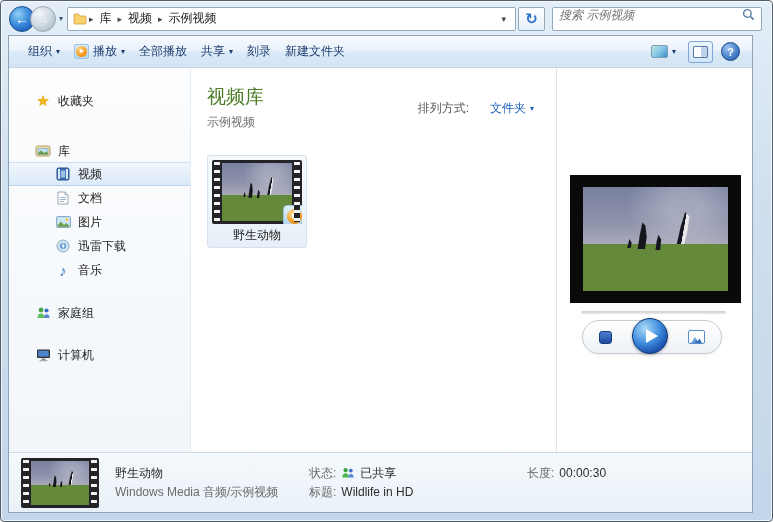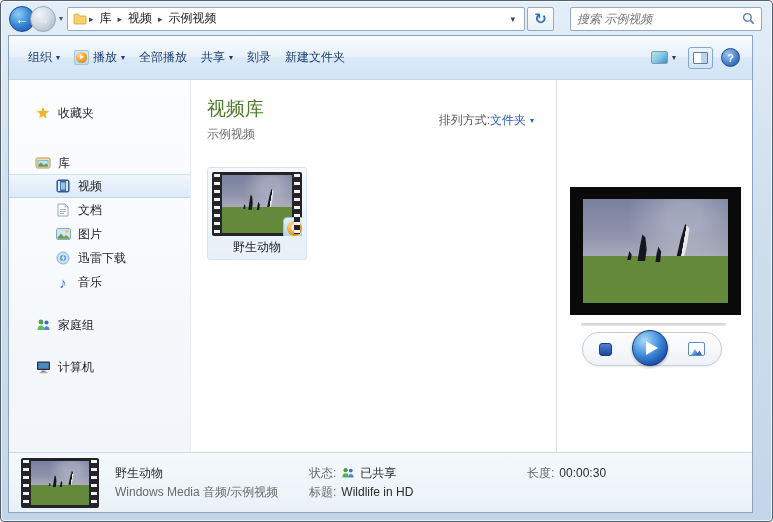--- a/index.html
+++ b/index.html
@@ -22,31 +22,31 @@
   .nav-dd { font-size:8px; color:#3b5a7c; padding:0 4px 0 3px; }
   .address-box { flex:1; height:24px; background:#fff; border:1px solid #97a9bd; border-radius:2px;
     display:flex; align-items:center; padding:0 4px; font-size:12px; color:#222; overflow:hidden; }
   .crumb { padding:2px 5px; white-space:nowrap; border-radius:2px; }
   .crumb-sep { font-size:9px; color:#444; padding:0 1px; }
   .addr-spacer { flex:1; }
   .addr-dd { font-size:9px; color:#444; padding:0 5px; }
   .refresh-btn { width:27px; height:24px; margin-left:2px; border:1px solid #97a9bd; border-radius:2px;
     background:linear-gradient(180deg,#fdfefe,#e8f1f9); display:flex; align-items:center; justify-content:center;
     color:#2a72c8; font-size:15px; font-weight:bold; }
-  .search-box { width:192px; height:24px; margin-left:16px; background:#fff; border:1px solid #97a9bd; border-radius:2px;
-    display:flex; align-items:center; padding:0 6px; }
+  .search-box { width:210px; height:24px; margin-left:7px; background:#fff; border:1px solid #97a9bd; border-radius:2px;
+    display:flex; align-items:flex-start; padding:0 6px; }
   .search-box input { flex:1; border:none; outline:none; font-style:italic; font-size:12px; color:#8a8f96;
     font-family:"Liberation Sans","DejaVu Sans",sans-serif; background:transparent; min-width:0; }
 
   
   .client { position:absolute; left:7px; top:34px; width:745px; height:478px;
     background:#fff; border:1px solid #8fa3b8; display:flex; flex-direction:column; }
 
   
-  .toolbar { height:44px; flex:0 0 auto; display:flex; align-items:center; padding:0 12px;
+  .toolbar { height:32px; flex:0 0 auto; display:flex; align-items:center; padding:0 12px;
     background:linear-gradient(180deg,#f8fbfe 0%,#e8f1fa 48%,#d9e9f7 52%,#d3e4f4 100%);
     border-bottom:1px solid #c7d5e2; font-size:12px; color:#1e3c6e; }
   .tb-item { display:flex; align-items:center; gap:4px; padding:3px 7px; border-radius:2px; white-space:nowrap; }
   .tb-arrow { font-size:8px; color:#1e3c6e; }
   .play-icon { width:15px; height:15px; border-radius:2px; border:1px solid #9cc4e4;
     background:linear-gradient(180deg,#d7ebf9,#b5d8f0); display:flex; align-items:center; justify-content:center; }
   .play-icon .dot { width:11px; height:11px; border-radius:50%;
     background:radial-gradient(circle at 35% 30%,#ffd98a,#f59a1c 60%,#d97706); position:relative; }
   .play-icon .dot::after { content:""; position:absolute; left:4px; top:3px;
     border-left:4px solid #fff; border-top:2.5px solid transparent; border-bottom:2.5px solid transparent; }
@@ -73,23 +73,23 @@
     border-top:1px solid #cfe2f4; border-bottom:1px solid #bcd6ee; }
   .side-icon { width:16px; height:16px; flex:0 0 auto; display:flex; align-items:center; justify-content:center; }
   .gap-lg { margin-top:28px; } .gap-md { margin-top:20px; } .gap-nw { margin-top:26px; }
   .glyph-star { color:#f2b71e; font-size:15px; text-shadow:0 0 1px #c98f12; }
   .glyph-note { color:#3a77c2; font-size:15px; }
 
   
   .main { flex:1; position:relative; padding:16px 0 0 16px; background:#fff; min-width:0; }
   .lib-title { font-size:19px; color:#4c7c26; }
   .lib-sub { font-size:12px; color:#6f6f6f; margin-top:4px; }
-  .arrange { position:absolute; top:32px; right:22px; font-size:12px; display:flex; align-items:center; }
+  .arrange { position:absolute; top:32px; right:22px; font-size:12px; display:flex; align-items:center; gap:6px; }
   .arrange-label { color:#5a5a5a; }
-  .arrange-value { color:#1f5fbe; display:flex; align-items:center; gap:4px; }
+  .arrange-value { color:#1f5fbe; display:flex; align-items:center; gap:4px;margin-left:15px; }
   .arrange-value .tb-arrow { color:#1f5fbe; }
 
   .tile { margin-top:24px; width:100px; padding:4px 4px 3px; text-align:center;
     background:linear-gradient(180deg,#f5f9fd,#e7f0f8); border:1px solid #d5e3f0; border-radius:3px; }
   .tile-label { font-size:12px; color:#222; margin-top:3px; }
 
   
   .filmstrip { position:relative; background:#232328; border-radius:2px; overflow:hidden; }
   .filmstrip::before, .filmstrip::after { content:""; position:absolute; top:2px; bottom:2px; width:6px;
     background:repeating-linear-gradient(180deg,#f2f2f2 0 3px,#232328 3px 8px); }

